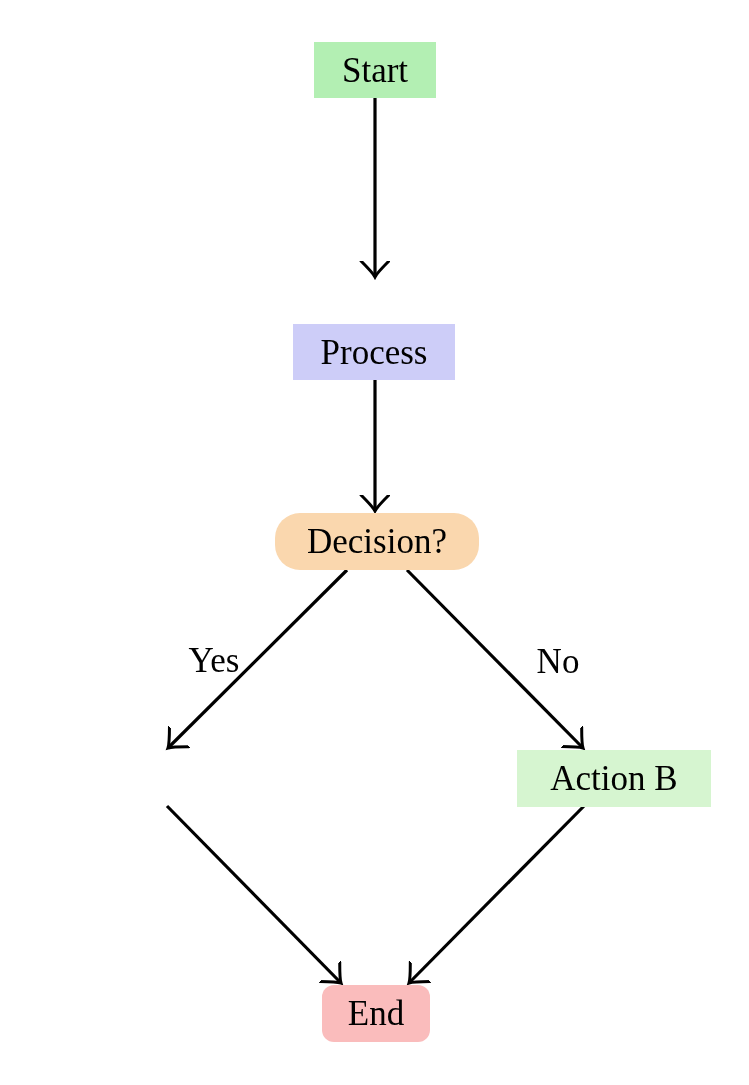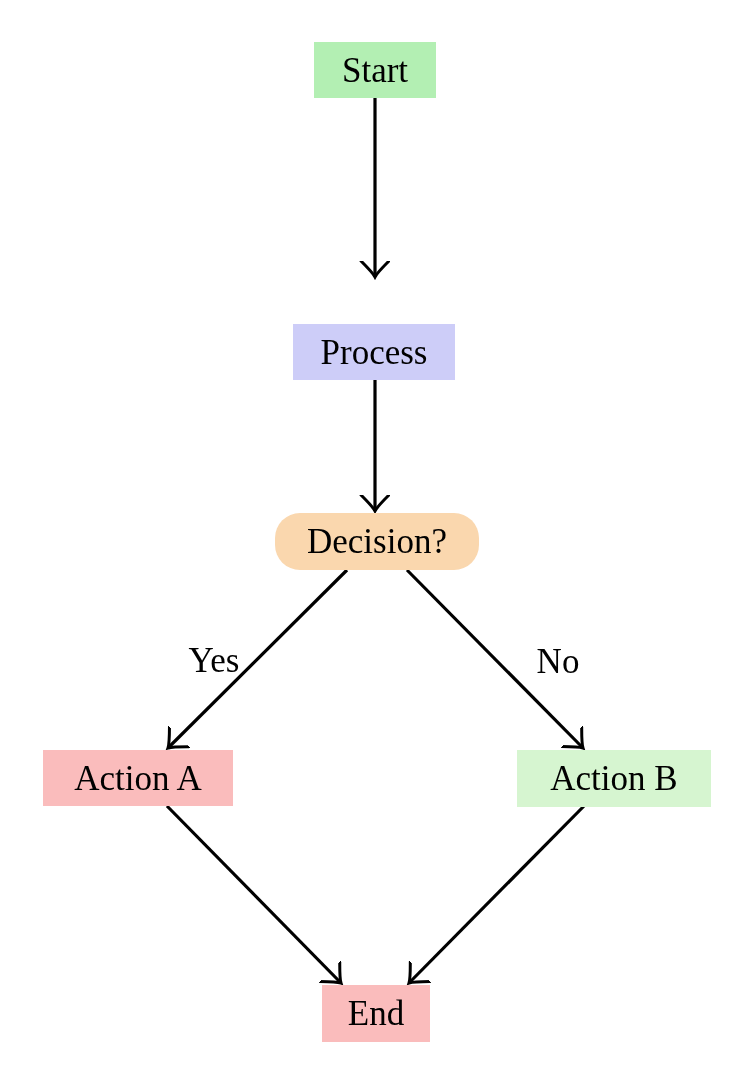--- a/index.html
+++ b/index.html
@@ -35,21 +35,21 @@
     color: #000000;
     font-size: 35px;
     line-height: 1;
     white-space: nowrap;
   }
   .node-start    { left: 314px; top: 42px;  width: 122px; height: 56px; }
   .node-process  { left: 293px; top: 278px; width: 162px; height: 56px; margin-top: 46px; }
   .node-decision { left: 275px; top: 513px; width: 204px; height: 57px; border-radius: 25px; }
   .node-action-a { left: 43px;  top: 750px; width: 190px; height: 56px; }
   .node-action-b { left: 517px; top: 750px; width: 194px; height: 57px; }
-  .node-end      { left: 322px; top: 985px; width: 108px; height: 57px; }
+  .node-end      { left: 322px; top: 985px; width: 108px; height: 57px; border-radius: 12px; }
   .edge-label {
     position: absolute;
     transform: translate(-50%, -50%);
     color: #000000;
     font-size: 35px;
     line-height: 1;
     white-space: nowrap;
   }
   .label-yes { left: 214px; top: 660px; text-align: right; }
   .label-no  { left: 558px; top: 661px; }
@@ -72,21 +72,20 @@
     <line class="edge" x1="167" y1="806" x2="341" y2="983" marker-end="url(#arrowhead)"></line>
     <line class="edge" x1="584" y1="806" x2="409" y2="983" marker-end="url(#arrowhead)"></line>
   </svg>
 
   <div class="node node-start" style="background-color: rgb(179, 239, 179);">Start</div>
 
   <div class="node node-process" style="background-color: rgb(205, 205, 248);">Process</div>
 
   <div class="node node-decision" style="background-color: rgb(250, 215, 174);">Decision?</div>
 
-  <div class="node node-action-a" style="background-color: rgb(250, 188, 188);">Action A</div>
 
   <div class="node node-action-b" style="background-color: rgb(214, 245, 208);">Action B</div>
 
   <div class="node node-end" style="background-color: rgb(250, 188, 188);">End</div>
 
   <div class="edge-label label-yes">Yes</div>
 
   <div class="edge-label label-no">No</div>
 
 </div>

